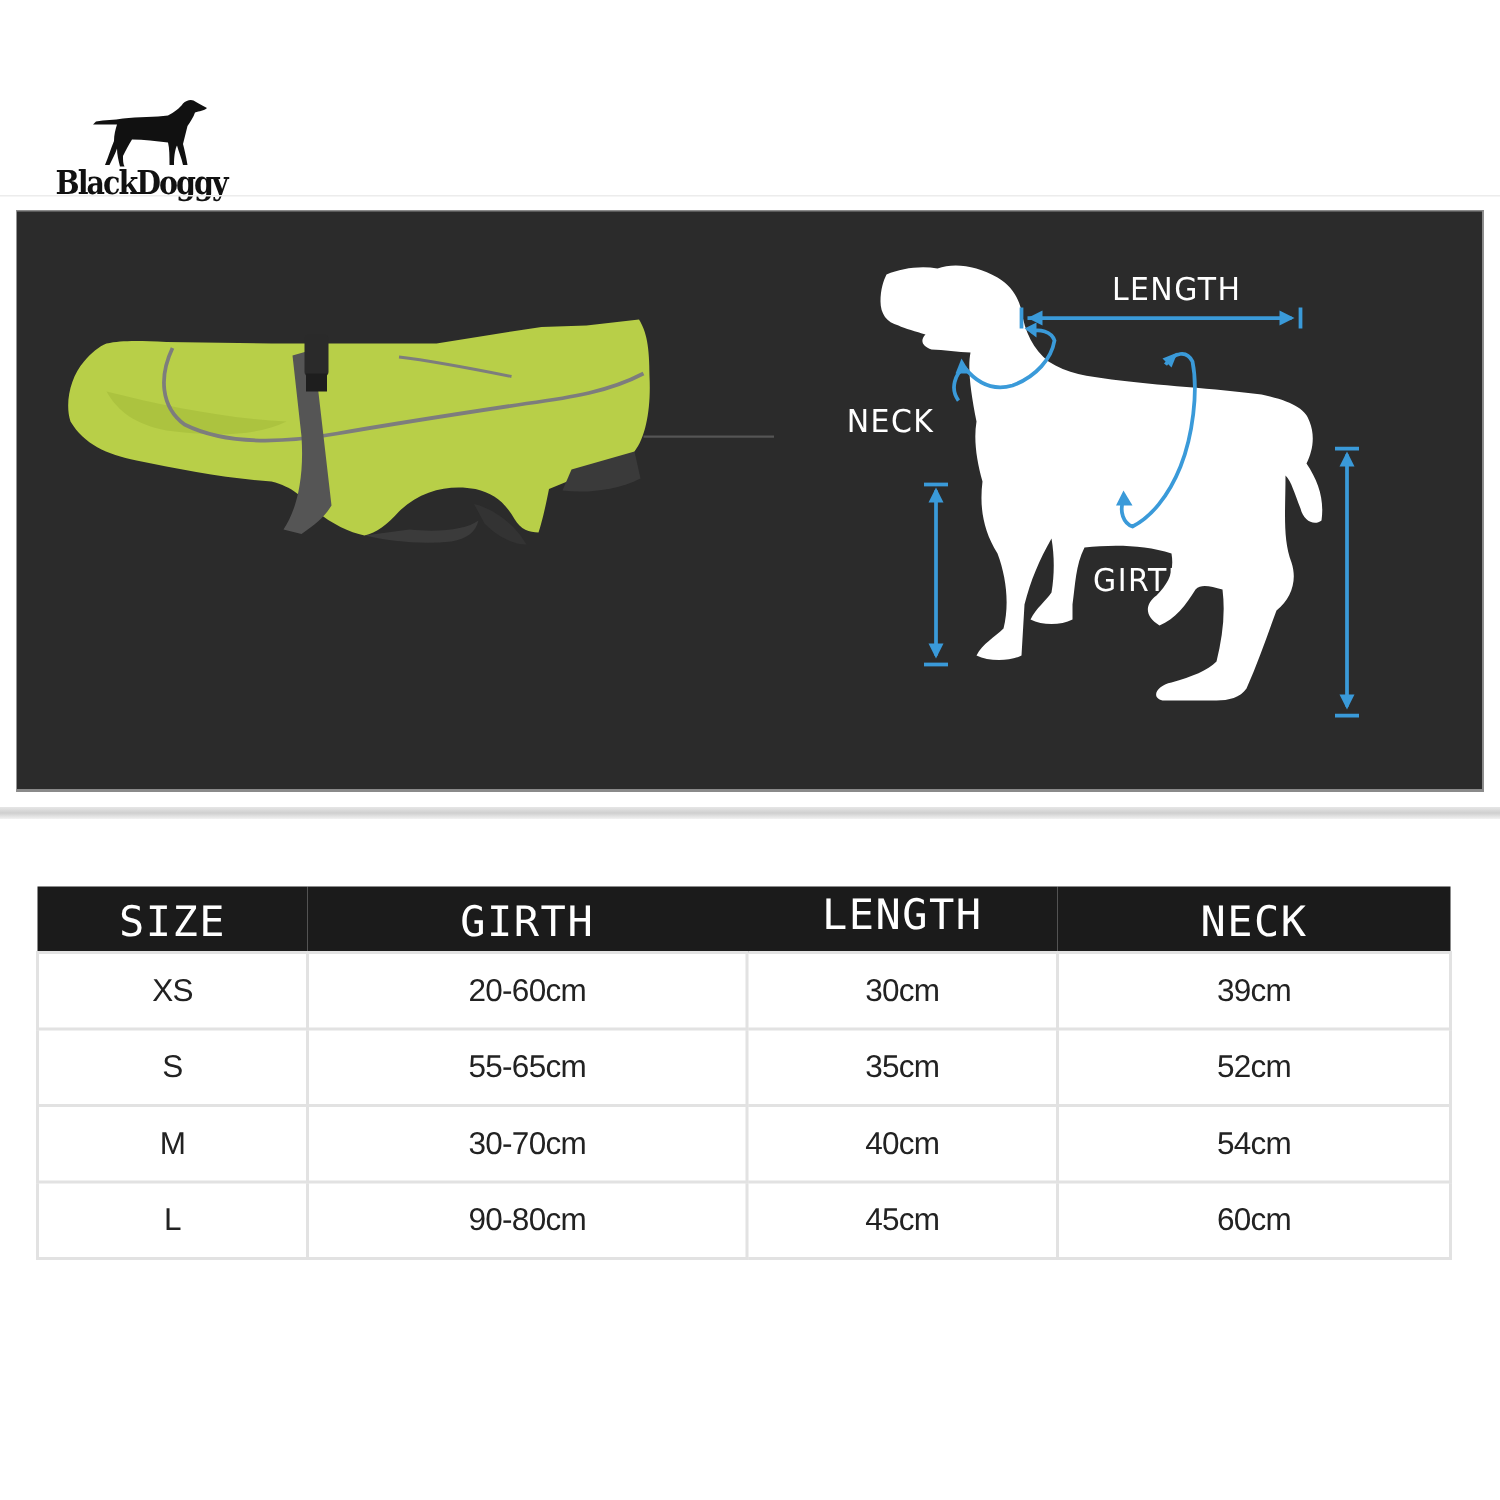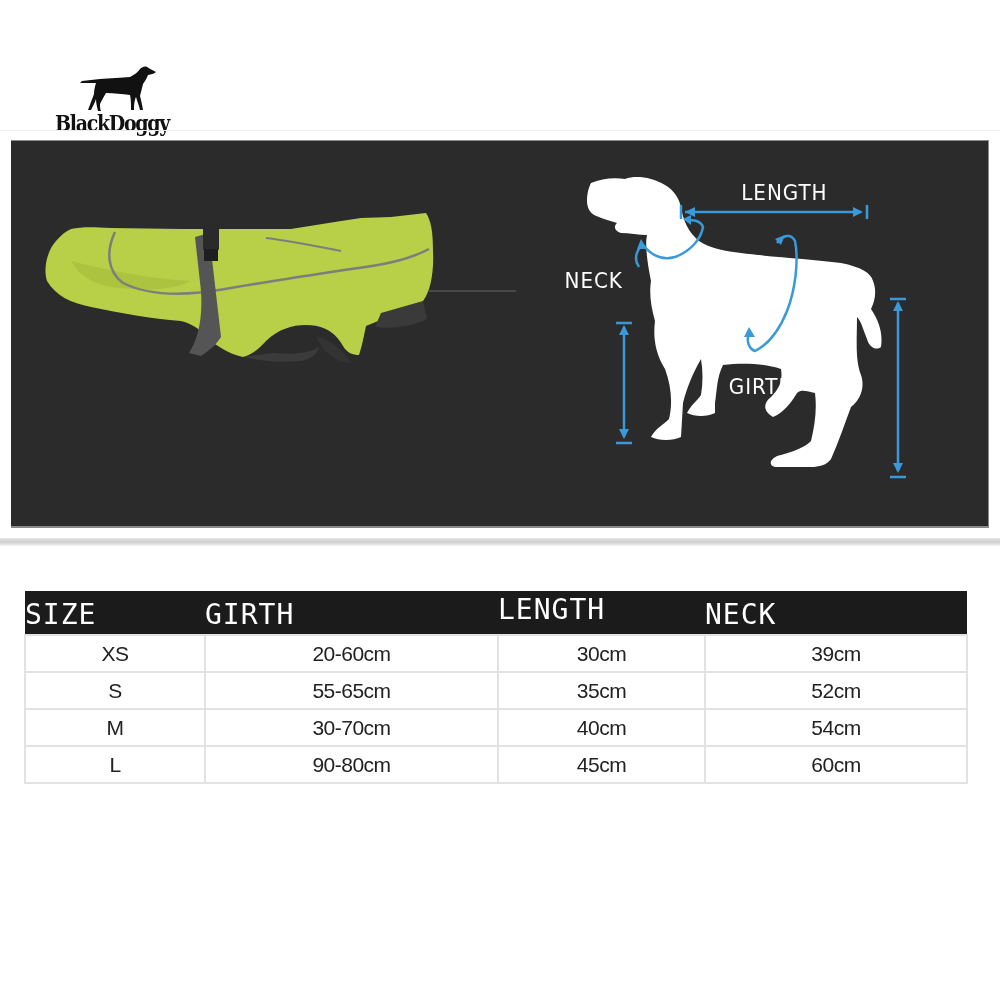--- a/index.html
+++ b/index.html
@@ -1,20 +1,20 @@
 <!DOCTYPE html>
 <html><head>
 <meta charset="utf-8">
 <style>
   * { margin: 0; padding: 0; box-sizing: border-box; }
   html, body { width: 1000px; height: 1000px; background: #ffffff; overflow: hidden; }
   body { position: relative; font-family: "Liberation Sans", sans-serif; }
 
   
-  .logo { position: absolute; left: 52px; top: 66px; width: 112px; height: 70px; }
+  .logo { position: absolute; left: 34px; top: 66px; width: 112px; height: 70px; }
   .logo svg { position: absolute; left: 22px; top: 0; }
   .logo-text {
     position: absolute; left: 3px; top: 44px;
     font-family: "DejaVu Serif", serif; font-weight: bold;
     font-size: 19px; letter-spacing: -1.3px; color: #111;
     transform: scaleY(1.15); transform-origin: left top;
   }
   .logo-rule { position: absolute; left: 0; top: 130px; width: 1000px; height: 1px; background: #ececec; }
 
   
@@ -34,25 +34,25 @@
   }
 
   
   .size-table {
     position: absolute; left: 24px; top: 591px; width: 942px;
     border-collapse: collapse; table-layout: fixed;
   }
   .size-table th {
     background: #1b1b1b; color: #ffffff; height: 44px;
     font-family: "DejaVu Sans Mono", monospace; font-weight: normal;
-    font-size: 28px; letter-spacing: 1px; text-align: left; vertical-align: middle;
+    font-size: 28px; letter-spacing: 1px; text-align: center; vertical-align: middle;
     padding-top: 4px;
   }
   .size-table td {
-    height: 37px; text-align: center; vertical-align: middle;
+    height: 51px; text-align: center; vertical-align: middle;
     font-family: "Liberation Sans", sans-serif; font-size: 21px; color: #222;
     border: 2px solid #e2e2e2; letter-spacing: -0.5px;
   }
   .size-table tr td:first-child { border-left: 2px solid #e2e2e2; }
 </style>
 </head>
 <body>
 
 <div class="logo">
   <svg width="90" height="48" viewBox="0 0 90 48">

